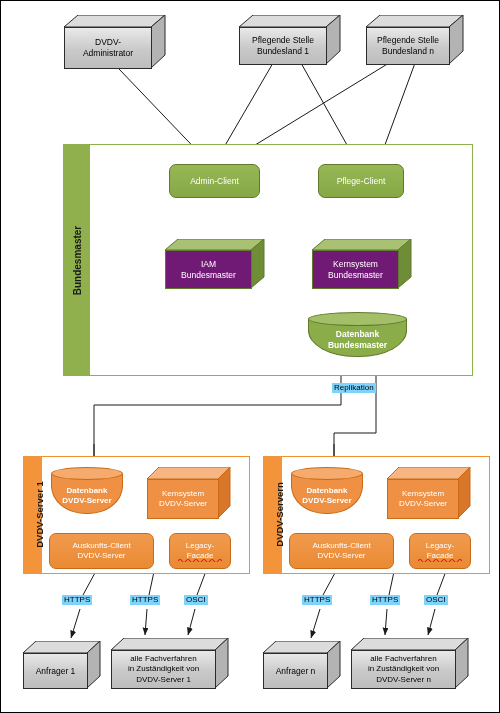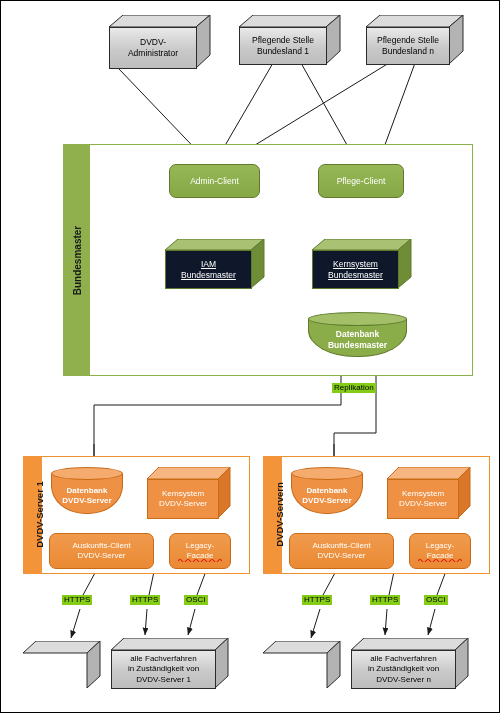--- a/index.html
+++ b/index.html
@@ -30,38 +30,38 @@
          display:flex;align-items:center;justify-content:center;text-align:center;
          font-size:8.5px;color:#fff;line-height:1.25;padding:1px 2px;}
   .rrect.green{background:linear-gradient(180deg,#97b755 0%,#85a845 100%);border:1px solid #5f7a2c;}
   .rrect.orange{background:linear-gradient(180deg,#f09a4e 0%,#ea8a33 100%);border:1px solid #c96a14;}
 
   
   .box3d{position:absolute;}
   .box3d .f{position:absolute;left:0;box-sizing:border-box;display:flex;
             align-items:center;justify-content:center;text-align:center;
             font-size:8.5px;color:#fff;line-height:1.25;padding:1px 2px;}
-  .box3d.green .f{background:#0f172a;border:1px solid #5f7a2c;text-decoration:underline;}
+  .box3d.green .f{background:#701a75;border:1px solid #5f7a2c;}
   .box3d.orange .f{background:#ef9144;border:1px solid #c96a14;}
 
   
   .cyl{position:absolute;font-weight:bold;}
   .cyl .body{position:absolute;left:0;right:0;box-sizing:border-box;}
   .cyl .lid{position:absolute;left:0;right:0;box-sizing:border-box;border-radius:50%;}
   .cyl .lbl{position:absolute;left:0;right:0;display:flex;align-items:center;
             justify-content:center;text-align:center;font-size:8.5px;color:#fff;line-height:1.25;}
   .cyl.green .body{background:#8aac49;border-left:1px solid #5f7a2c;border-right:1px solid #5f7a2c;border-bottom:1px solid #5f7a2c;
                    border-bottom-left-radius:48% 70%;border-bottom-right-radius:48% 70%;}
   .cyl.green .lid{background:#a3c069;border:1px solid #5f7a2c;}
   .cyl.orange .body{background:#ef9144;border-left:1px solid #c96a14;border-right:1px solid #c96a14;border-bottom:1px solid #c96a14;
                     border-bottom-left-radius:48% 70%;border-bottom-right-radius:48% 70%;}
   .cyl.orange .lid{background:#f4ab6d;border:1px solid #c96a14;}
 
   
-  .edgeLabel{position:absolute;font-size:8px;color:#000;background:#84cc16;
+  .edgeLabel{position:absolute;font-size:8px;color:#000;background:#7dd3fc;
              padding:0 2px;white-space:nowrap;line-height:1.2;}
 
   .sq{position:absolute;height:4px;pointer-events:none;}
 </style>
 </head>
 <body>
 
 <div id="canvas">
 
   <svg id="svg" viewBox="0 0 500 713" xmlns="http://www.w3.org/2000/svg">
@@ -135,21 +135,21 @@
       <path d="M403,524 L388,594"></path>
       <path d="M445,570 L436,594"></path>
     </g>
     <g stroke="#1a1a1a" stroke-width="1" fill="none" marker-end="url(#ah)">
       <path d="M319,608 L310,637"></path>
       <path d="M386,608 L384,634"></path>
       <path d="M434,608 L427,634"></path>
     </g>
   </svg>
 
-  <div class="cube" style="left:63px;top:14px;width:86px;height:54px;margin-left:45px;">
+  <div class="cube" style="left:63px;top:14px;width:86px;height:54px;">
     <svg width="102" height="54" style="position:absolute;left:0;top:0;">
       <polygon points="0,12 14,0 101,0 87,12" fill="#dcdcdc" stroke="#2b2b2b" stroke-width="1"></polygon>
       <polygon points="87,12 101,0 101,40 87,53" fill="#b3b3b3" stroke="#2b2b2b" stroke-width="1"></polygon>
     </svg>
     <div class="front" style="top:12px;width:88px;height:42px;white-space:pre-line;">DVDV-
 Administrator</div>
   </div>
 
   <div class="cube" style="left:238px;top:14px;width:102px;height:50px;">
     <svg width="102" height="50" style="position:absolute;left:0;top:0;">
@@ -235,20 +235,21 @@
 
   <div class="edgeLabel" style="left:61px;top:594px;">HTTPS</div>
   <div class="edgeLabel" style="left:129px;top:594px;">HTTPS</div>
   <div class="edgeLabel" style="left:183px;top:594px;">OSCI</div>
 
   <div class="cube" style="left:22px;top:640px;width:78px;height:48px;">
     <svg width="78" height="48" style="position:absolute;left:0;top:0;">
       <polygon points="0,12 13,0 77,0 64,12" fill="#dcdcdc" stroke="#2b2b2b" stroke-width="1"></polygon>
       <polygon points="64,12 77,0 77,35 64,47" fill="#b3b3b3" stroke="#2b2b2b" stroke-width="1"></polygon>
     </svg>
+    <div class="front" style="top:12px;width:65px;height:36px;white-space:pre-line;">Anfrager 1</div>
   </div>
 
   <div class="cube" style="left:110px;top:637px;width:118px;height:51px;">
     <svg width="118" height="51" style="position:absolute;left:0;top:0;">
       <polygon points="0,12 13,0 117,0 104,12" fill="#dcdcdc" stroke="#2b2b2b" stroke-width="1"></polygon>
       <polygon points="104,12 117,0 117,38 104,50" fill="#b3b3b3" stroke="#2b2b2b" stroke-width="1"></polygon>
     </svg>
     <div class="front" style="top:12px;width:105px;height:39px;white-space:pre-line;font-size:8px;">alle Fachverfahren
 in Zuständigkeit von
 DVDV-Server 1</div>
@@ -285,20 +286,21 @@
 
   <div class="edgeLabel" style="left:301px;top:594px;">HTTPS</div>
   <div class="edgeLabel" style="left:369px;top:594px;">HTTPS</div>
   <div class="edgeLabel" style="left:423px;top:594px;">OSCI</div>
 
   <div class="cube" style="left:262px;top:640px;width:78px;height:48px;">
     <svg width="78" height="48" style="position:absolute;left:0;top:0;">
       <polygon points="0,12 13,0 77,0 64,12" fill="#dcdcdc" stroke="#2b2b2b" stroke-width="1"></polygon>
       <polygon points="64,12 77,0 77,35 64,47" fill="#b3b3b3" stroke="#2b2b2b" stroke-width="1"></polygon>
     </svg>
+    <div class="front" style="top:12px;width:65px;height:36px;white-space:pre-line;">Anfrager n</div>
   </div>
 
   <div class="cube" style="left:350px;top:637px;width:118px;height:51px;">
     <svg width="118" height="51" style="position:absolute;left:0;top:0;">
       <polygon points="0,12 13,0 117,0 104,12" fill="#dcdcdc" stroke="#2b2b2b" stroke-width="1"></polygon>
       <polygon points="104,12 117,0 117,38 104,50" fill="#b3b3b3" stroke="#2b2b2b" stroke-width="1"></polygon>
     </svg>
     <div class="front" style="top:12px;width:105px;height:39px;white-space:pre-line;font-size:8px;">alle Fachverfahren
 in Zuständigkeit von
 DVDV-Server n</div>

